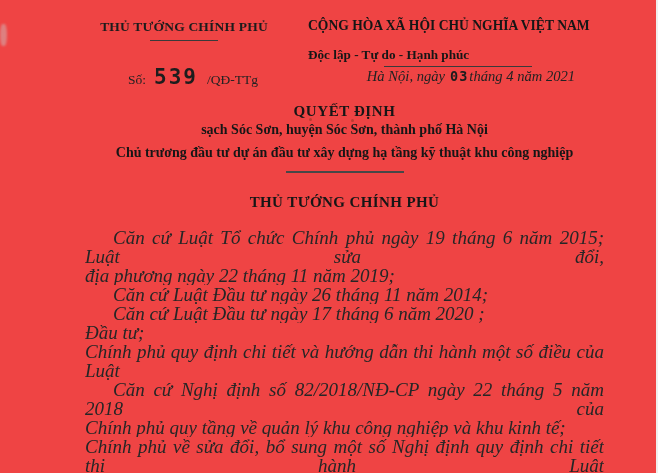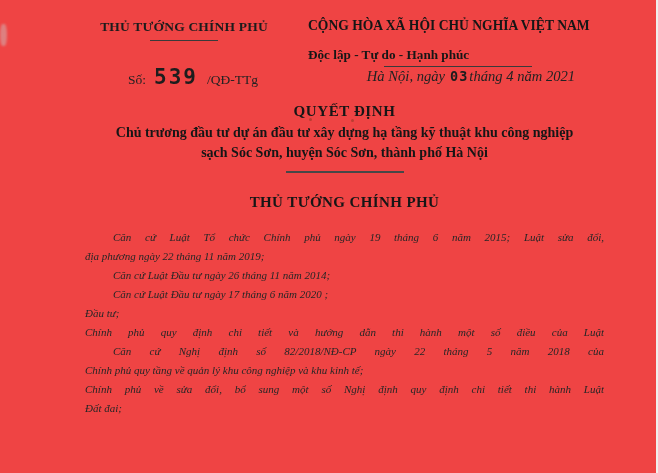--- a/index.html
+++ b/index.html
@@ -41,21 +41,21 @@
   
   .title-block { position:absolute; top:103px; left:85px; width:519px; text-align:center; }
   .kind { font-weight:bold; font-size:15px; letter-spacing:.6px; color:#161616; }
   .subject { font-weight:bold; font-size:14px; line-height:20px; color:#161616; white-space:nowrap; }
   .subject.s1 { margin-top:3px; }
   .title-rule { width:118px; height:1.6px; background:#474747; margin:8px auto 0; }
   .authority { font-weight:bold; font-size:15px; letter-spacing:.4px; margin-top:21px; color:#161616; }
 
   
   .body-block { position:absolute; top:228px; left:85px; width:519px; }
-  .bl { font-style:italic; font-size:11px; line-height:19px; color:#262626;
+  .bl { font-style:italic; font-size:19px; line-height:19px; color:#262626;
         text-align:justify; overflow:hidden; white-space:normal; }
   .bl.fill { text-align-last:justify; }
   .bl.last { text-align-last:left; }
   .bl.first { text-indent:28px; }
 </style>
 </head>
 <body>
 
 <div class="page">
 
@@ -74,22 +74,22 @@
       <div class="national">CỘNG HÒA XÃ HỘI CHỦ NGHĨA VIỆT NAM</div>
       <div class="motto">Độc lập - Tự do - Hạnh phúc</div>
       <div class="rule rule-motto"></div>
     </div>
 
     <div class="date-line"><span class="it">Hà Nội, ngày</span><span class="stamp day">03</span><span class="it">tháng  4 năm 2021</span></div>
   </header>
 
   <section class="title-block">
     <div class="kind">QUYẾT ĐỊNH</div>
+    <div class="subject">sạch Sóc Sơn, huyện Sóc Sơn, thành  phố Hà Nội</div>
     <div class="subject s1">Chủ trương đầu tư dự án đầu tư xây dựng hạ tầng kỹ thuật khu công nghiệp</div>
-    <div class="subject">sạch Sóc Sơn, huyện Sóc Sơn, thành  phố Hà Nội</div>
     <div class="title-rule"></div>
     <div class="authority">THỦ TƯỚNG CHÍNH PHỦ</div>
   </section>
 
   <div class="dot dot1"></div>
   <div class="dot dot2"></div>
 
   <section class="body-block">
     <div class="bl first fill">Căn cứ Luật Tổ chức Chính phủ ngày 19 tháng 6 năm 2015; Luật sửa đổi,</div>
     <div class="bl last">địa phương ngày 22 tháng 11 năm 2019;</div>

